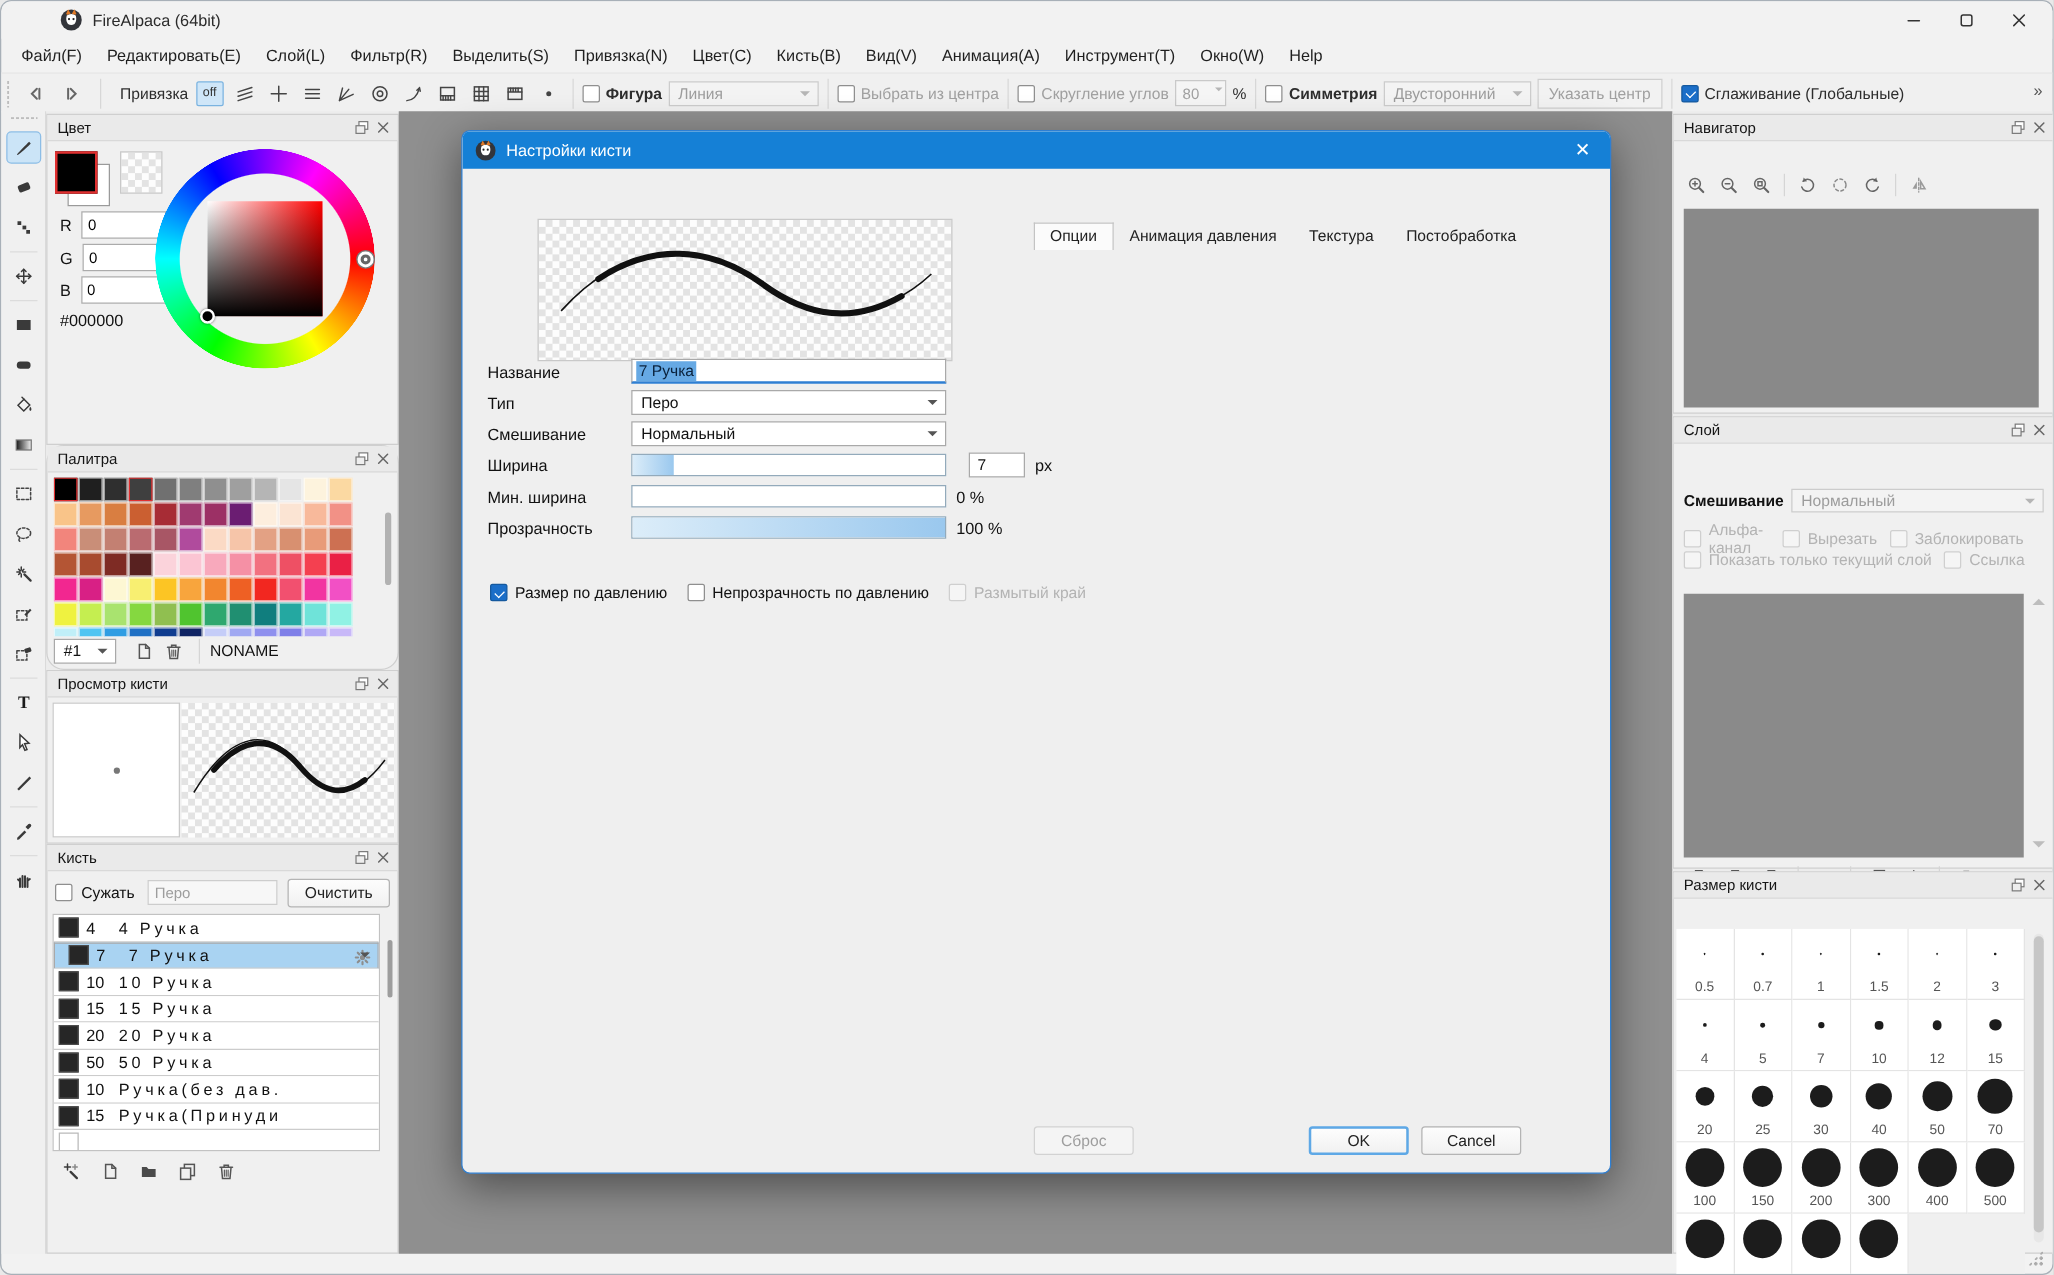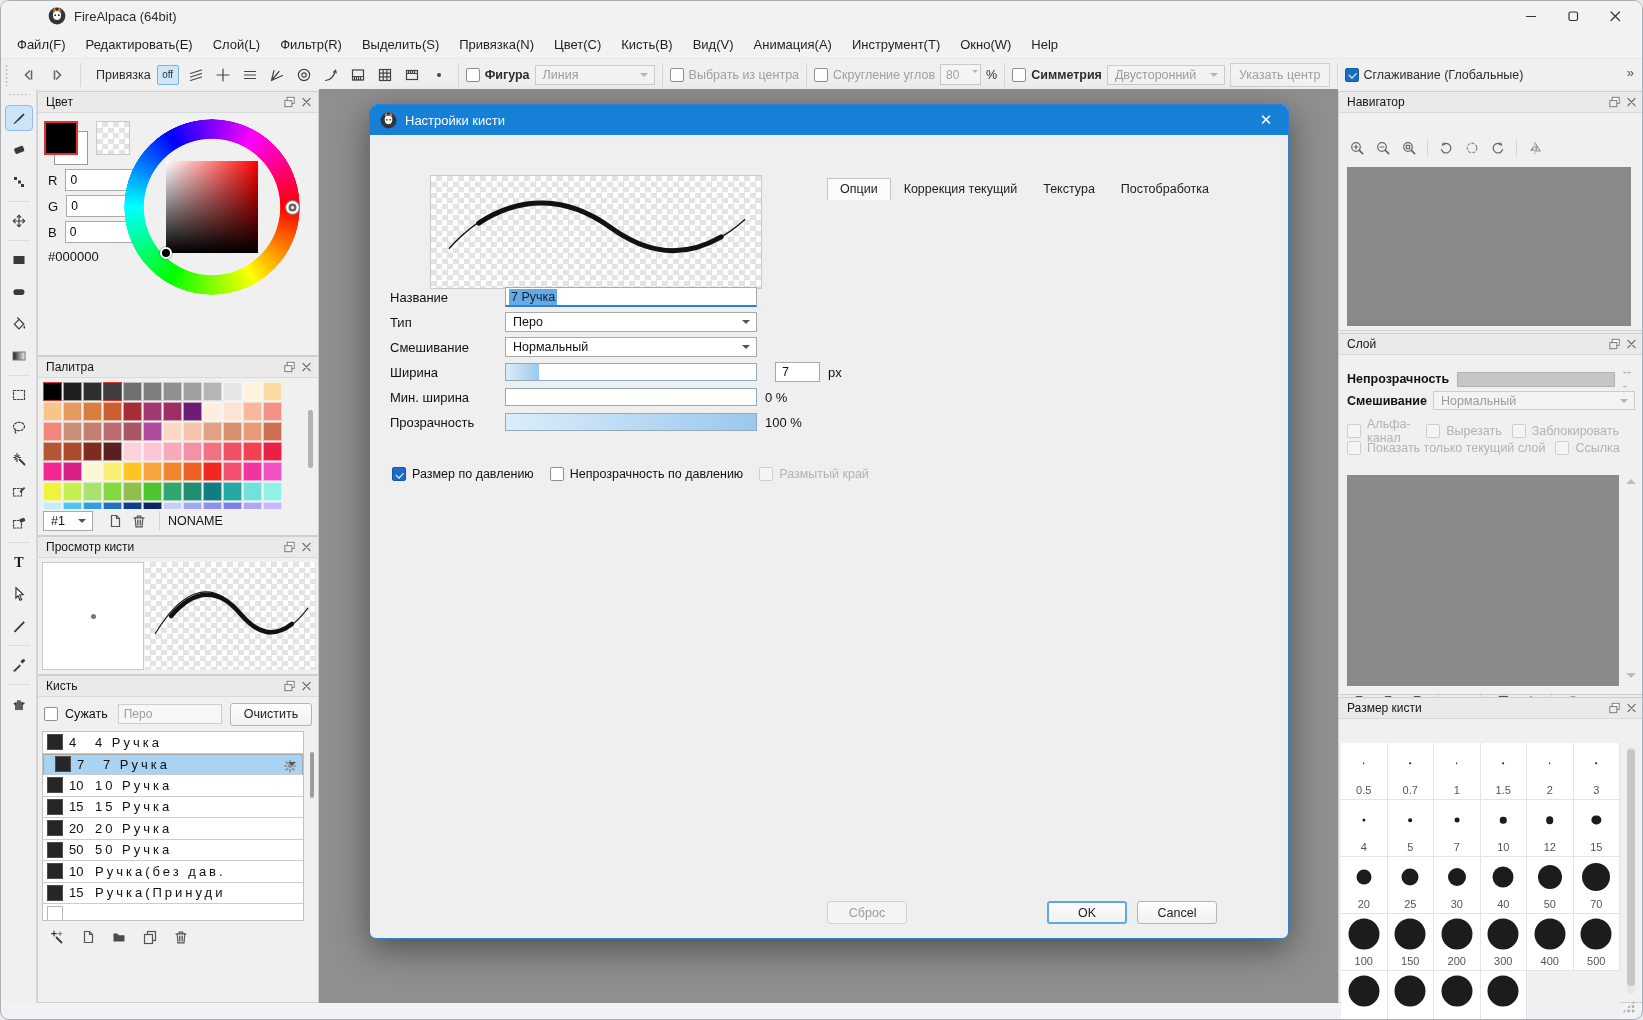--- a/index.html
+++ b/index.html
@@ -451,21 +451,21 @@
               <input value="0" style="">
             </div>
         <div style="position:absolute;left:10px;top:136px;font-size:13px;color:#111;">#000000</div>
         <div class="wheel" style="left:86px;top:6px;width:176px;height:176px;"></div>
         <div class="svsq" style="left:128px;top:48px;width:92px;height:92px;"></div>
         <span class="huedot" style="left:247px;top:87px;"></span>
         <span class="svdot" style="left:122px;top:134px;"></span>
       </div>
     </section>
 
-    <section class="panel" style="left:0;top:267px;width:282px;height:180px;">
+    <section class="panel" style="left:0;top:267px;width:282px;height:180px;border-radius:14px;">
       <div class="phead">
         <span>Палитра</span>
             <span class="sp"></span>
         <span class="ph-ic">
               <svg viewBox="0 0 16 16" width="16" height="16" fill="none" stroke="#555" stroke-width="1.2" stroke-linecap="round">
                 <rect x="5.5" y="3" width="7.5" height="6.5" fill="#fff" stroke="#777" stroke-width="1"></rect>
                 <rect x="3" y="6.5" width="7.5" height="6.5" fill="#eee" stroke="#777" stroke-width="1"></rect>
               </svg>
             </span>
         <span class="ph-ic">
@@ -747,21 +747,21 @@
     <div style="position:absolute;left:0;top:30px;right:0;bottom:0;">
       <div class="dpreview checker">
         <svg width="100%" height="100%" viewBox="0 0 332 114" preserveAspectRatio="none">
           <path d="M18 74 C70 16 130 14 180 52 C226 86 278 80 316 44" stroke="#111" stroke-width="1.3" fill="none"></path>
           <path d="M48 48 C90 20 136 20 180 52 C218 80 254 84 292 62" stroke="#111" stroke-width="5" fill="none" stroke-linecap="round"></path>
         </svg>
       </div>
 
       <div id="dialog-tabs">
             <span class="tab active">Опции</span>
-            <span class="tab">Коррекция текущий</span>
+            <span class="tab">Анимация давления</span>
             <span class="tab">Текстура</span>
             <span class="tab">Постобработка</span>
           </div>
 
       <div class="drow" style="top:152px;">
         <span class="dlabel">Название</span>
         <span class="dname-input">
               <span class="selhl">7 Ручка</span>
             </span>
       </div>
@@ -903,25 +903,20 @@
                 <rect x="3" y="6.5" width="7.5" height="6.5" fill="#eee" stroke="#777" stroke-width="1"></rect>
               </svg>
             </span>
         <span class="ph-ic">
               <svg viewBox="0 0 16 16" width="16" height="16" fill="none" stroke="#555" stroke-width="1.2" stroke-linecap="round">
                 <path d="M4.2 4.2 L11.8 11.8 M11.8 4.2 L4.2 11.8" stroke="#666" stroke-width="1.3"></path>
               </svg>
             </span>
       </div>
       <div style="position:relative;height:341px;">
-        <div class="lrow" style="top:10px;">
-          <b style="font-weight:bold">Непрозрачность</b>
-          <span class="lslider" style="margin-left:8px;"></span>
-          <span class="dimtxt" style="margin-left:8px;">---</span>
-        </div>
         <div class="lrow" style="top:36px;">
           <b style="font-weight:bold">Смешивание</b>
           <span class="sel dis" style="width:206px;height:19px;margin-left:6px;">
                 <span>Нормальный</span>
               </span>
         </div>
         <div class="lrow dimtxt" style="top:62px;" id="layer-checks-1">
               <span class="cbrow dis" style="margin-right: 10px;">
                 <span class="cb dis"></span>
                 <span class="cblab">Альфа-канал</span>

